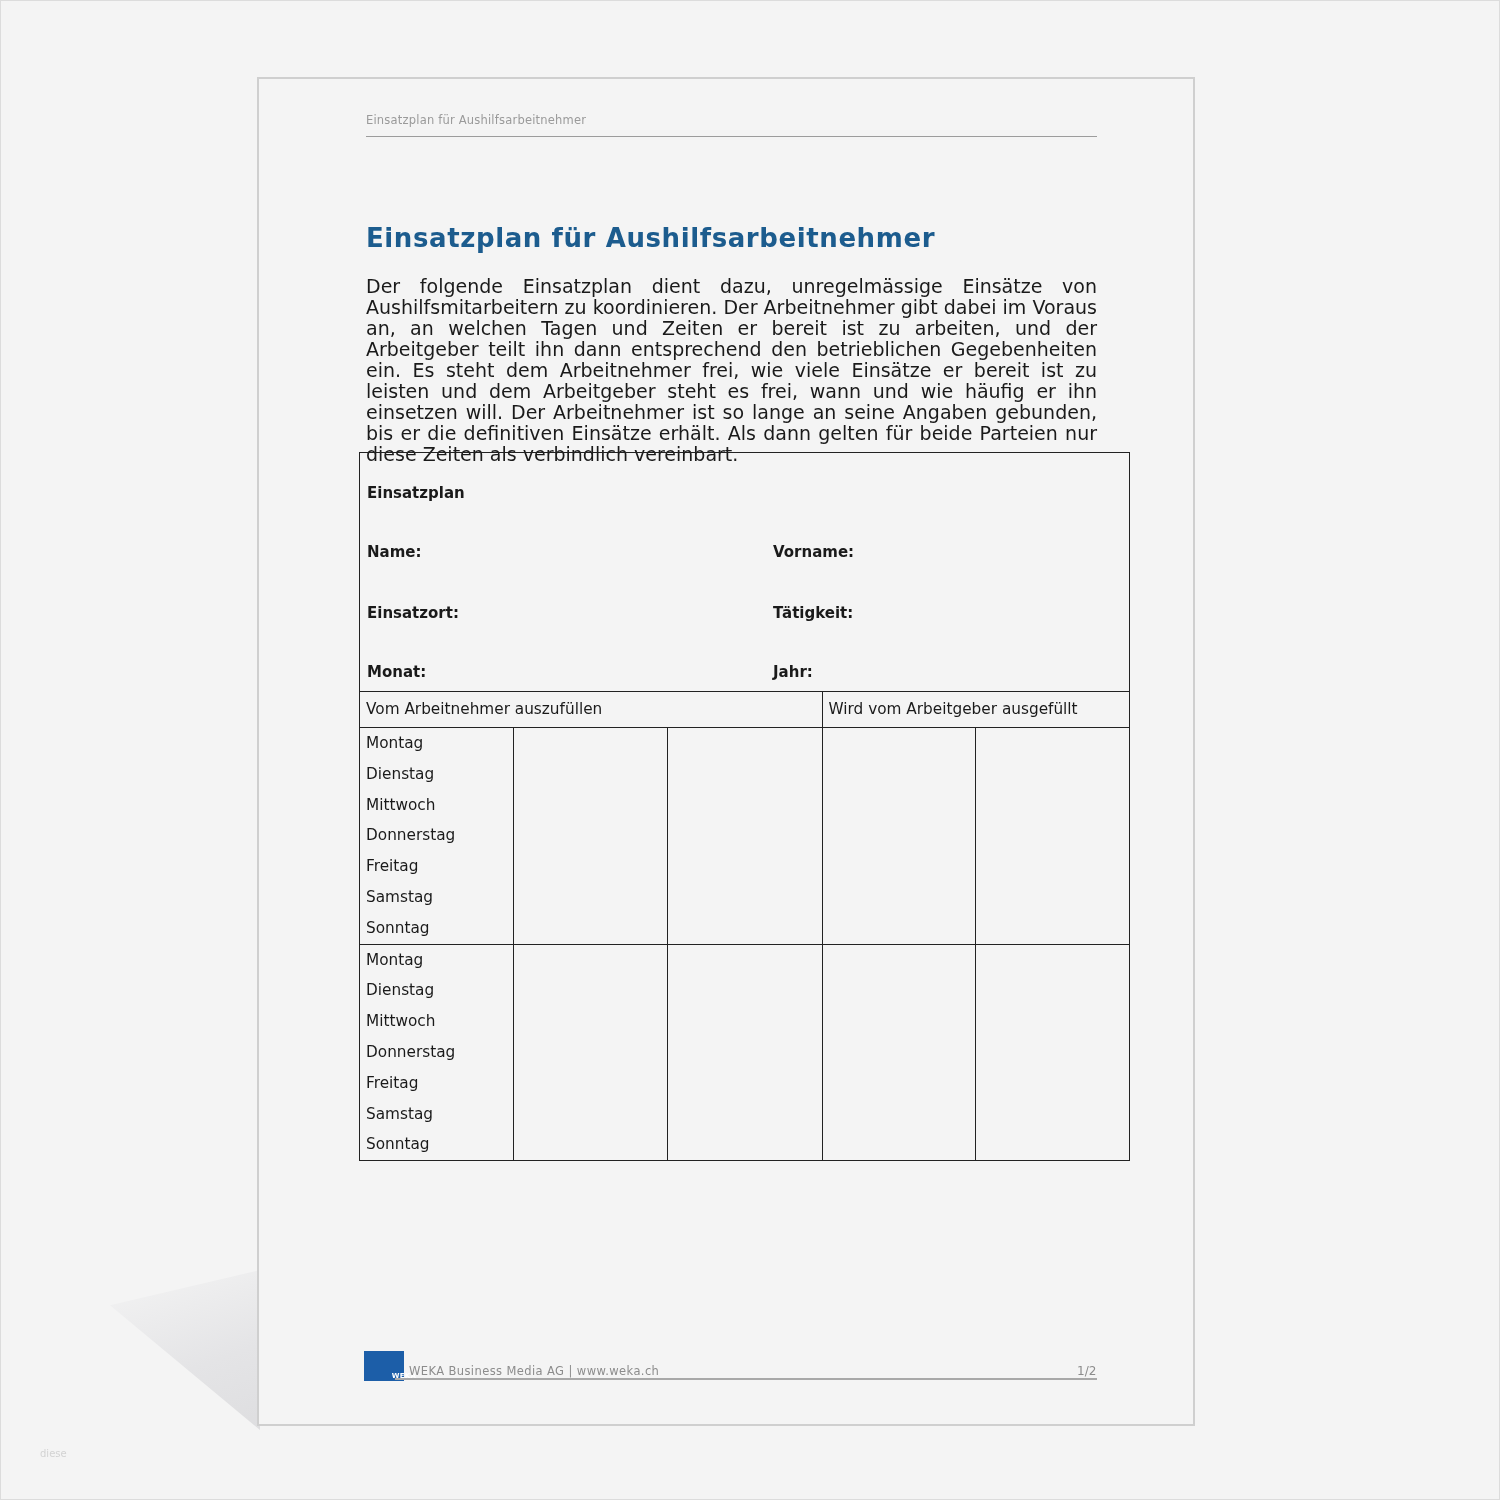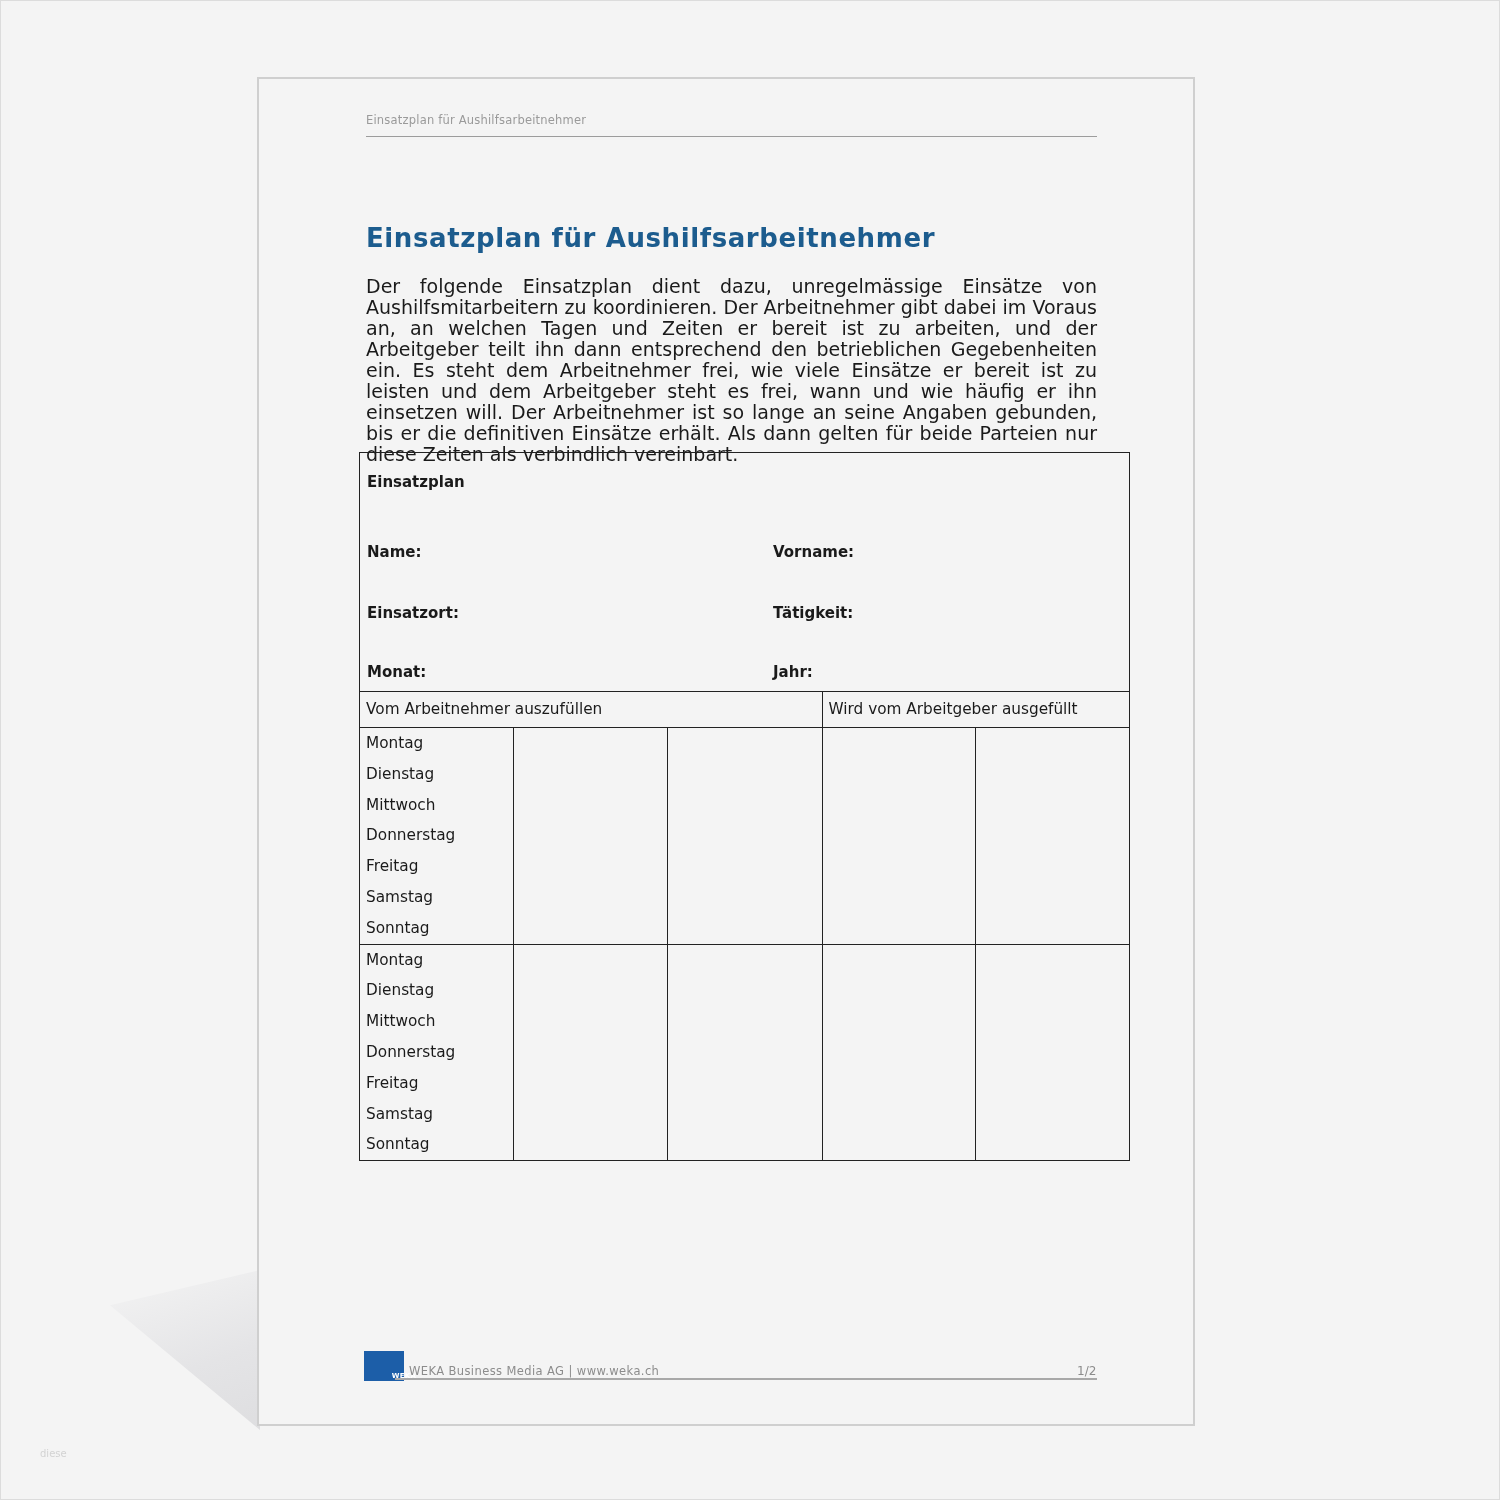--- a/index.html
+++ b/index.html
@@ -92,21 +92,21 @@
     <colgroup>
       <col style="width:154px">
         <col style="width:154px">
         <col style="width:154px">
         <col style="width:153px">
         <col style="width:154px">
     </colgroup>
     <tbody>
         <tr>
       <td colspan="5" class="info-cell">
-        <span class="info-label" style="left:7px;top:20px">Einsatzplan</span>
+        <span class="info-label" style="left:7px;top:31px">Einsatzplan</span>
         <span class="info-label" style="left:7px;top:90px">Name:</span>
         <span class="info-label" style="left:413px;top:90px">Vorname:</span>
         <span class="info-label" style="left:7px;top:151px">Einsatzort:</span>
         <span class="info-label" style="left:413px;top:151px">Tätigkeit:</span>
         <span class="info-label" style="left:7px;top:210px">Monat:</span>
         <span class="info-label" style="left:413px;top:210px">Jahr:</span>
       </td>
     </tr>
     <tr class="sec-head">
       <td colspan="3">Vom Arbeitnehmer auszufüllen</td>

